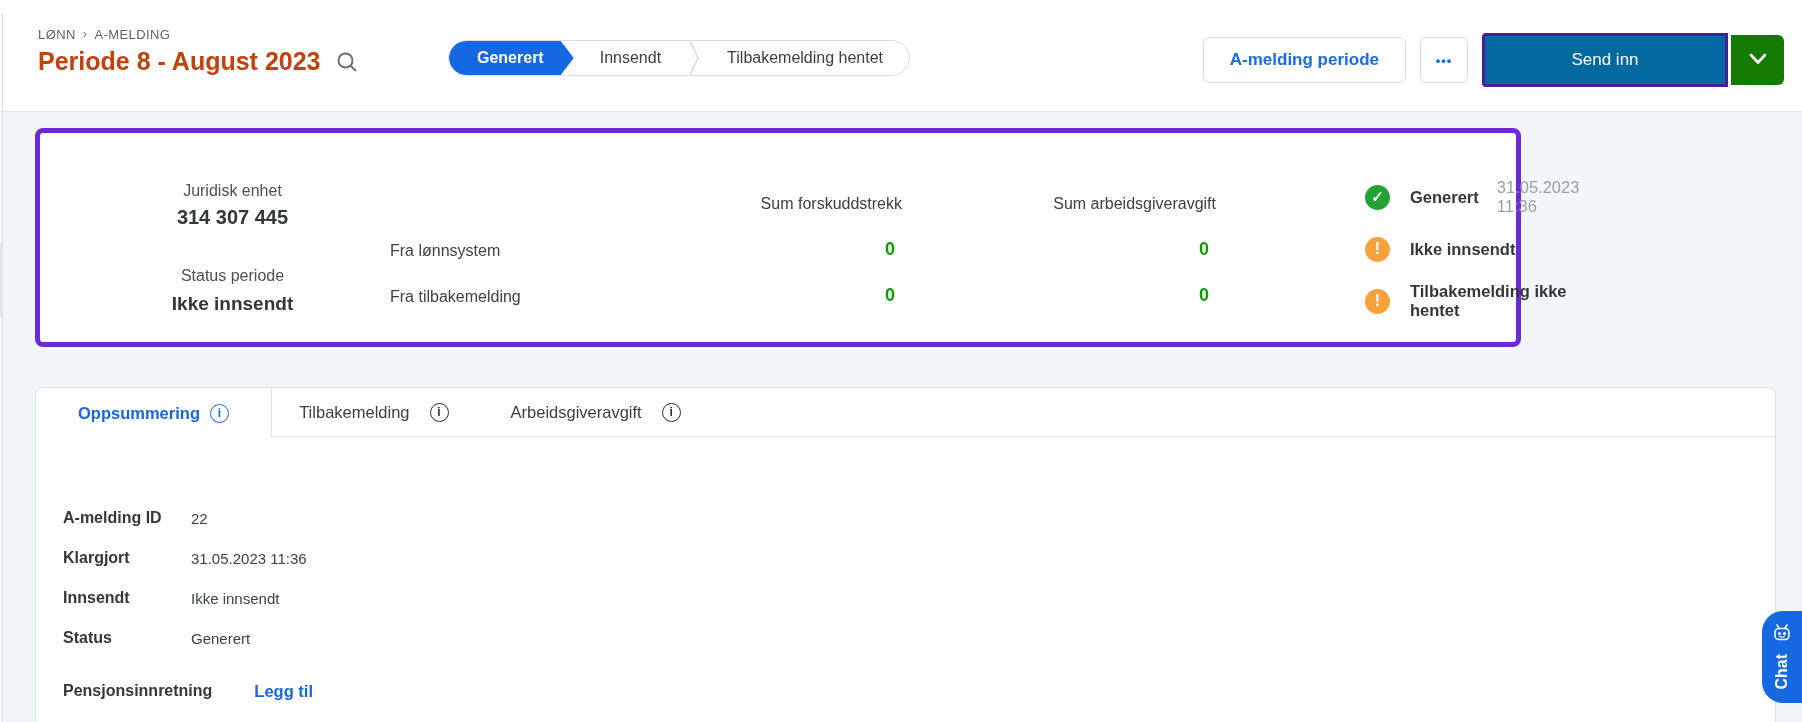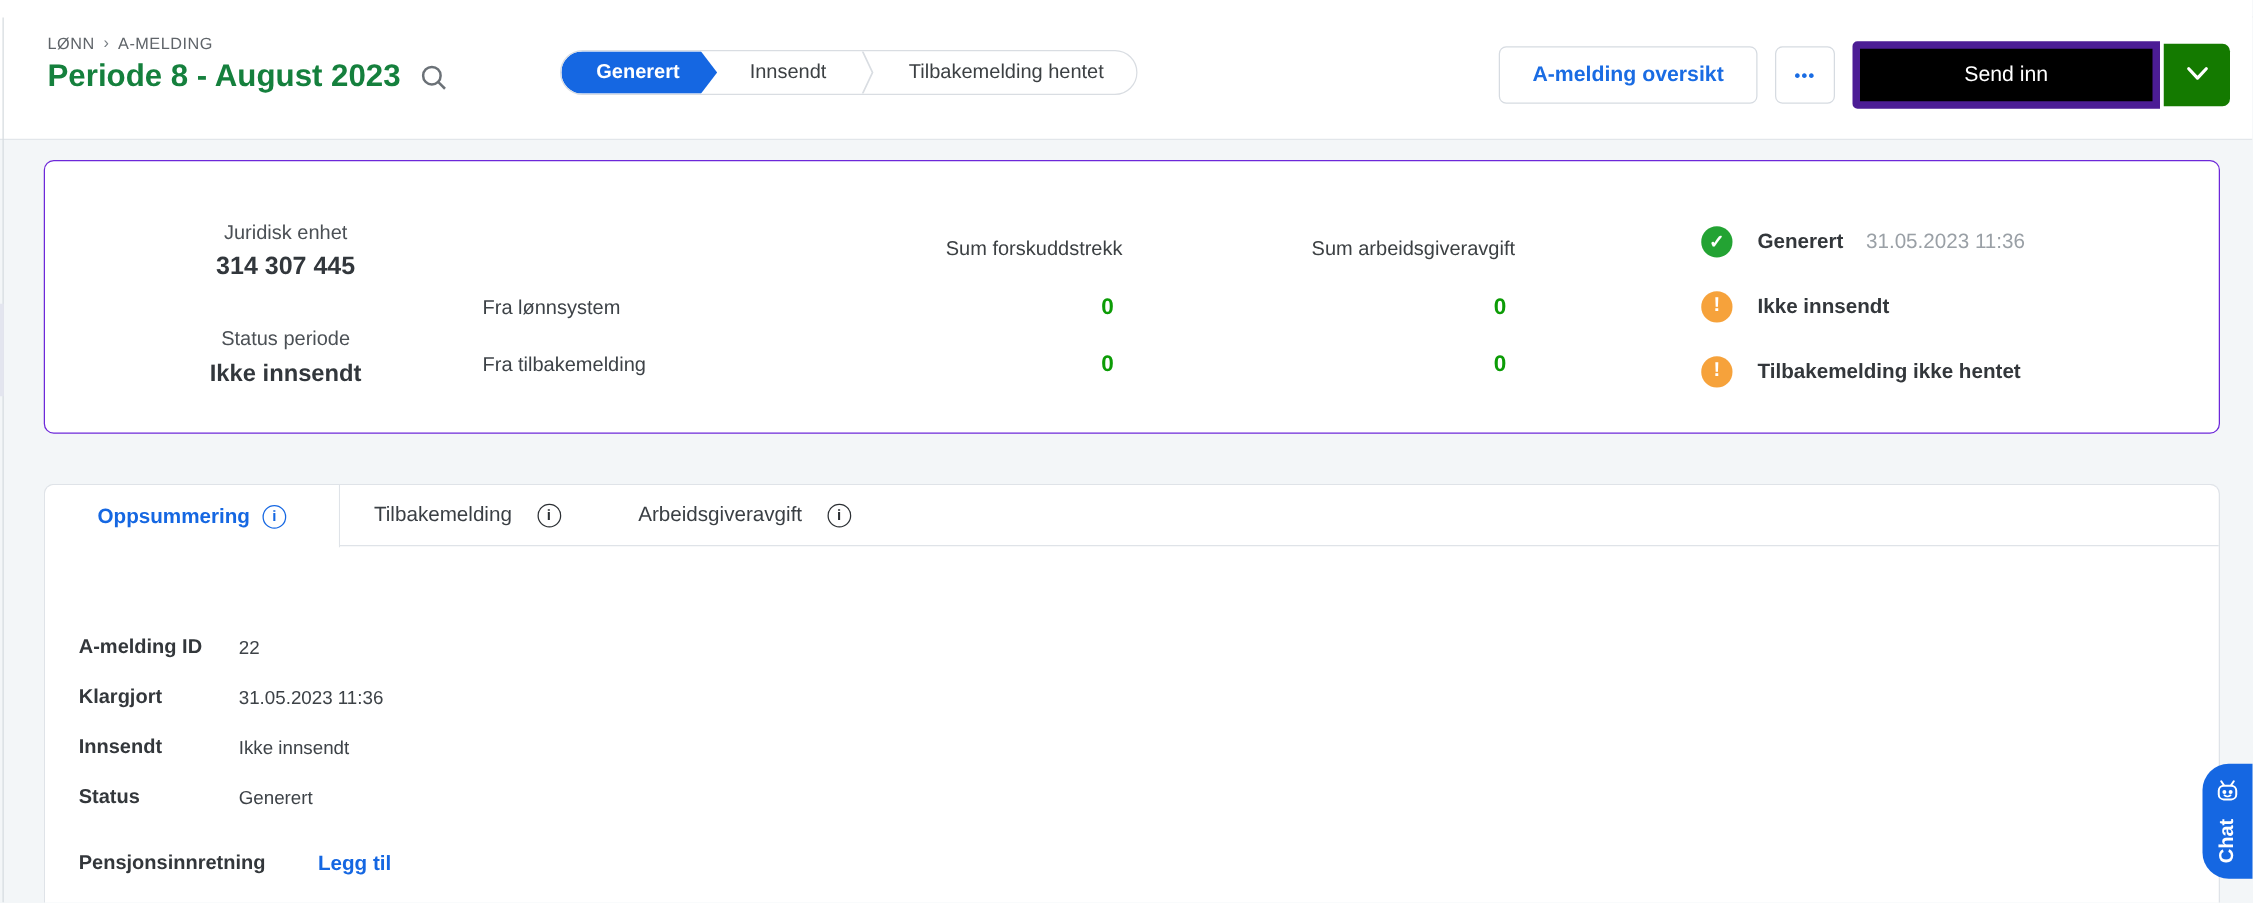--- a/index.html
+++ b/index.html
@@ -20,21 +20,21 @@
 
   
   .header {
     position:absolute; left:0; top:0; width:100%; height:112px;
     background:#ffffff; border-bottom:1px solid #e2e6ea;
   }
   .breadcrumb { position:absolute; left:38px; top:27px; font-size:13px; letter-spacing:.4px; color:#5f6469; display:flex; align-items:center; gap:7px; }
   .crumb { cursor:pointer; }
   .crumb-sep { font-size:13px; color:#7a8086; transform:translateY(-1px); }
   .page-title-row { position:absolute; left:38px; top:47px; display:flex; align-items:center; gap:14px; }
-  .page-title { font-size:25px; font-weight:700; color:#15803d; }
+  .page-title { font-size:25px; font-weight:700; color:#c2410c; }
   .search-icon svg { display:block; }
 
   
   .steps {
     position:absolute; left:448px; top:40px; height:36px;
     display:flex; align-items:stretch;
     border:1px solid #d9dde2; border-radius:18px; background:#fff; overflow:hidden;
   }
   .step-active {
     background:#1567e2; color:#fff; font-weight:700; font-size:16px;
@@ -51,33 +51,33 @@
   .btn-outline {
     height:46px; background:#fff; border:1px solid #d6dbe1; border-radius:6px;
     color:#1a6ce3; font-size:17px; font-weight:600; padding:0 26px; cursor:pointer;
     display:flex; align-items:center; font-family:inherit;
   }
   .btn-more { height:46px; width:48px; background:#fff; border:1px solid #d6dbe1; border-radius:6px;
     color:#1a6ce3; font-size:13px; letter-spacing:1px; font-weight:700; cursor:pointer;
     display:flex; align-items:center; justify-content:center; font-family:inherit; }
   .split-btn { display:flex; align-items:center; }
   .btn-send {
-    height:54px; min-width:246px; background:#000000; color:#fff; font-size:17px; font-weight:500;
-    border:6px solid #4c1d95; border-radius:4px 0 0 4px; cursor:pointer; font-family:inherit;
+    height:54px; min-width:246px; background:#0369a1; color:#fff; font-size:17px; font-weight:500;
+    border:3px solid #4c1d95; border-radius:4px 0 0 4px; cursor:pointer; font-family:inherit;
     display:flex; align-items:center; justify-content:center; padding:0 30px;
   }
   .btn-send-caret {
     height:50px; width:53px; margin-left:3px; background:#147a00; border:none; cursor:pointer;
     border-radius:0 6px 6px 0; display:flex; align-items:center; justify-content:center;
   }
 
   
   .card {
-    position:absolute; left:35px; top:128px; width:1741px; height:219px;
-    background:#fff; border:1px solid #6d28d9; border-radius:8px;
+    position:absolute; left:35px; top:128px; width:1486px; height:219px;
+    background:#fff; border:5px solid #6d28d9; border-radius:8px;
   }
   .entity-block { position:absolute; left:55px; top:0; width:275px; text-align:center; }
   .lbl { font-size:16px; color:#4b5055; }
   .entity-label { position:absolute; top:49px; width:100%; }
   .entity-value { position:absolute; top:73px; width:100%; font-size:20px; font-weight:700; color:#32373c; }
   .pstatus-label { position:absolute; top:134px; width:100%; }
   .pstatus-value { position:absolute; top:160px; width:100%; font-size:19px; font-weight:700; color:#32373c; }
 
   .sum-head { position:absolute; top:62px; font-size:16px; color:#3c4043; text-align:right; width:215px; }
   .sum-head.c1 { left:647px; }
@@ -167,21 +167,21 @@
     <div class="step">Innsendt</div>
     <div class="step-sep">
       <svg width="14" height="34" viewBox="0 0 14 34" fill="none" stroke="#d9dde2" stroke-width="1.4">
         <polyline points="3,0 11,17 3,34"></polyline>
       </svg>
     </div>
     <div class="step">Tilbakemelding hentet</div>
   </div>
 
   <div class="actions">
-    <button class="btn-outline">A-melding oversikt</button>
+    <button class="btn-outline">A-melding periode</button>
     <button class="btn-more">•••</button>
     <div class="split-btn">
       <button class="btn-send">Send inn</button>
       <button class="btn-send-caret">
         <span>
           <svg width="20" height="12" viewBox="0 0 20 12" fill="none" stroke="#ffffff" stroke-width="2.6" stroke-linecap="round" stroke-linejoin="round">
             <polyline points="3,2 10,9.5 17,2"></polyline>
           </svg>
         </span>
       </button>

